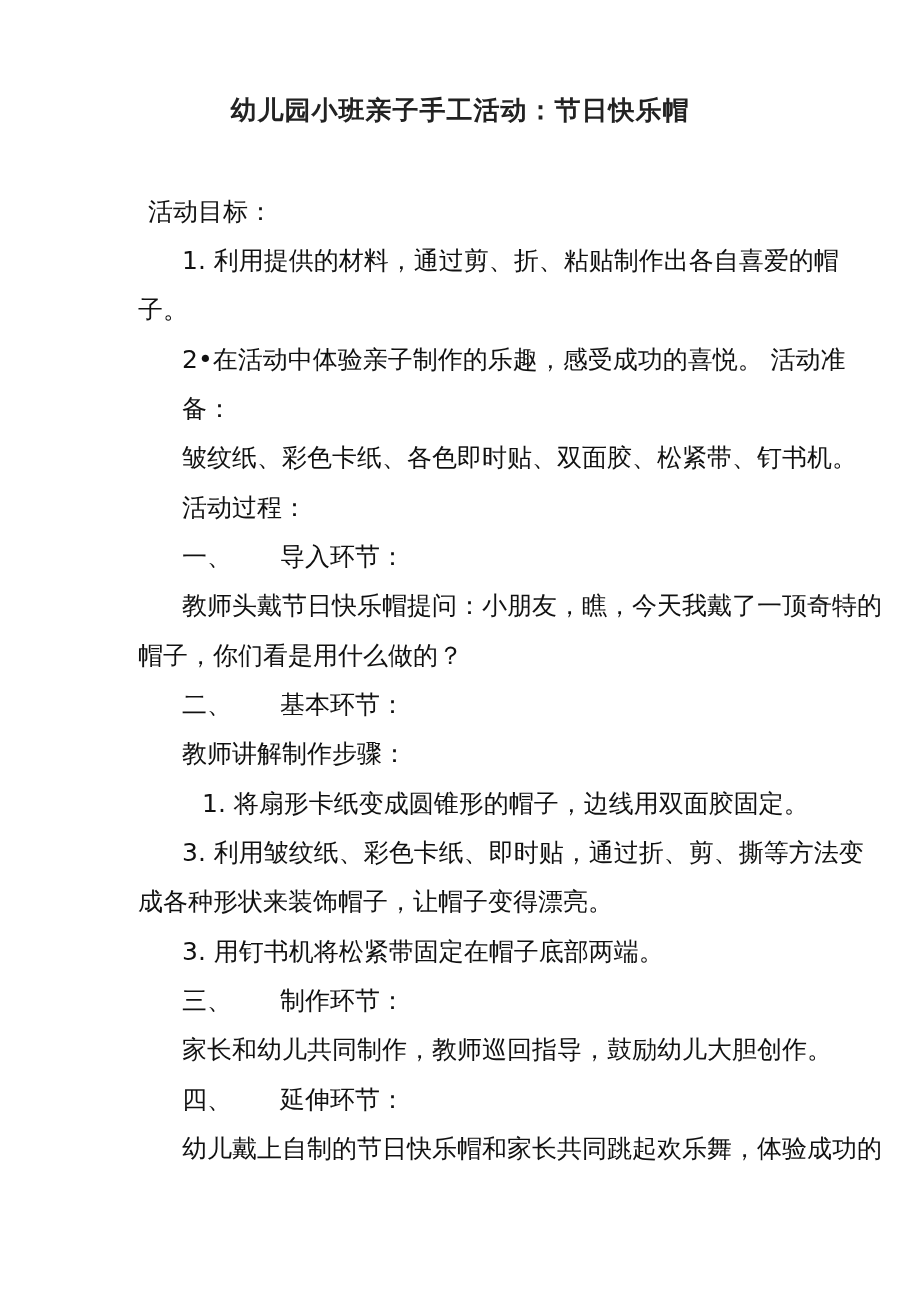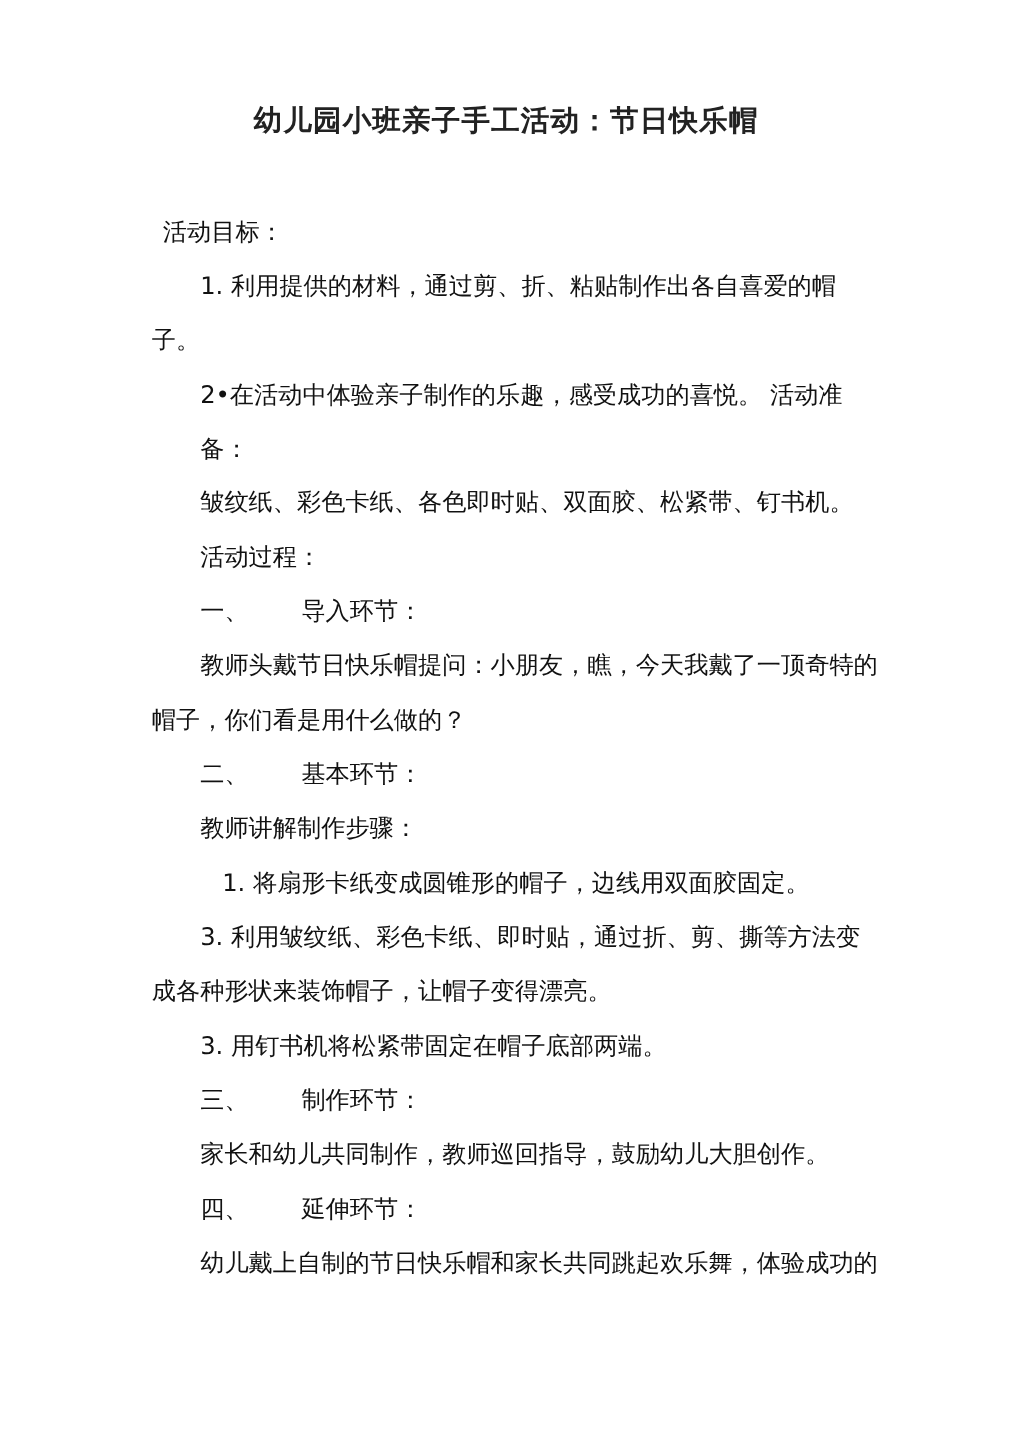--- a/index.html
+++ b/index.html
@@ -5,21 +5,21 @@
   html, body { margin: 0; padding: 0; background: #ffffff; }
   body { width: 920px; height: 1302px; position: relative; overflow: hidden; }
   .page { position: absolute; left: 0; top: 0; width: 920px; height: 944px; background: #fff; }
   .title {
     position: absolute; left: 0; width: 920px; top: 90px; text-align: center;
     font-family: "DejaVu Sans", sans-serif; font-weight: bold; font-size: 26px;
     color: #222; letter-spacing: 1px; line-height: 40px;
   }
   .line {
     position: absolute; white-space: nowrap;
-    font-family: "DejaVu Sans", sans-serif; font-size: 22px; color: #111;
+    font-family: "DejaVu Sans", sans-serif; font-size: 25px; color: #111;
     line-height: 28px;
   }
   .gap { display: inline-block; width: 48px; }
 </style>
 </head>
 <body>
 
 <div class="page">
   <div class="title">幼儿园小班亲子手工活动：节日快乐帽</div>
   <div id="body-lines">

